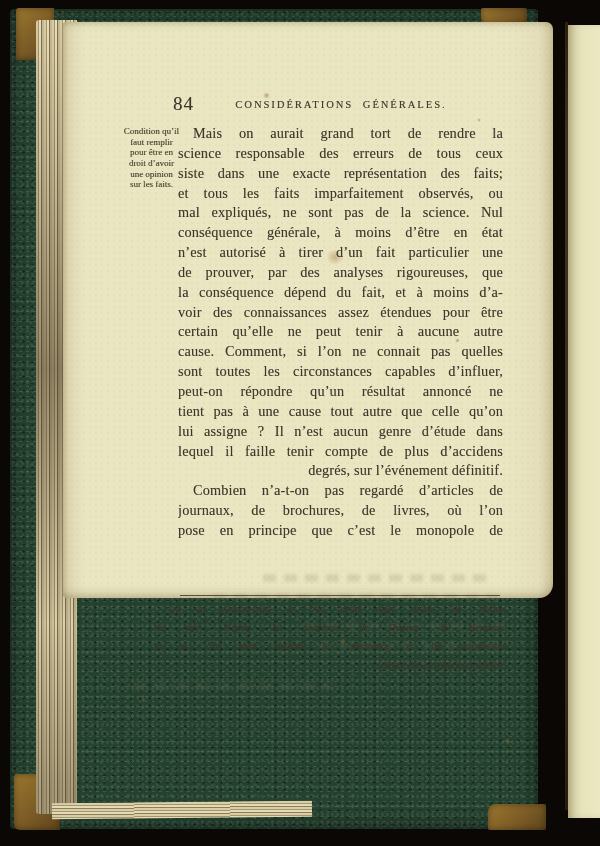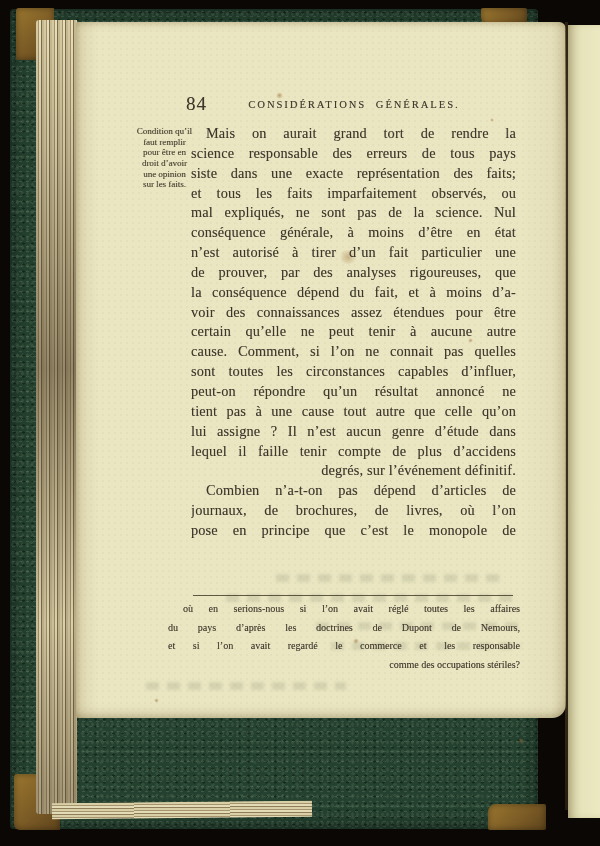--- a/index.html
+++ b/index.html
@@ -35,21 +35,21 @@
       repeating-linear-gradient(90deg,#d6cba3 0 2px,#a3926c 2px 3px,#e6dfba 3px 5px,
         #7e6d4d 5px 6px,#c7b990 6px 8px);
     border-radius:3px 0 0 3px;}
 
   
   .bottom-edges{left:52px;top:802px;width:260px;height:16px;transform:rotate(-.6deg);
     background-image:repeating-linear-gradient(180deg,#d8cfa6 0 2px,#a5946d 2px 3px,
       #e2dbb6 3px 5px,#8e7d58 5px 6px);}
 
   
-  .page{left:76px;top:22px;width:490px;height:696px;
+  .page{left:63px;top:22px;width:490px;height:576px;
     background-color:#eae6c2;
     background-image:
       radial-gradient(rgba(130,115,60,.05) 1px, transparent 1.2px),
       linear-gradient(90deg, rgba(150,125,70,.18) 0, rgba(150,125,70,0) 22px),
       linear-gradient(270deg, rgba(120,95,45,.25) 0, rgba(120,95,45,.05) 14px, rgba(120,95,45,0) 46px);
     background-size:6px 6px,100% 100%,100% 100%;
     border-radius:2px 7px 14px 3px;
     box-shadow:inset 0 6px 9px -6px rgba(120,100,55,.45),
                inset 0 -9px 12px -8px rgba(110,90,50,.5),
                inset 5px 0 9px -5px rgba(120,100,60,.35);}
@@ -128,40 +128,40 @@
       <div class="tline">faut remplir</div>
       <div class="tline">pour être en</div>
       <div class="tline">droit d’avoir</div>
       <div class="tline">une opinion</div>
       <div class="tline">sur les faits.</div>
     </div>
 
   <div class="abs bodytext ink">
     <div class="para">
         <div class="tline jst ind">Mais on aurait grand tort de rendre la</div>
-        <div class="tline jst">science responsable des erreurs de tous pays</div>
+        <div class="tline jst">science responsable des erreurs de tous ceux</div>
         <div class="tline jst">siste dans une exacte représentation des faits;</div>
         <div class="tline jst">et tous les faits imparfaitement observés, ou</div>
         <div class="tline jst">mal expliqués, ne sont pas de la science. Nul</div>
         <div class="tline jst">conséquence générale, à moins d’être en état</div>
         <div class="tline jst">n’est autorisé à tirer d’un fait particulier une</div>
         <div class="tline jst">de prouver, par des analyses rigoureuses, que</div>
         <div class="tline jst">la conséquence dépend du fait, et à moins d’a-</div>
         <div class="tline jst">voir des connaissances assez étendues pour être</div>
         <div class="tline jst">certain qu’elle ne peut tenir à aucune autre</div>
         <div class="tline jst">cause. Comment, si l’on ne connait pas quelles</div>
         <div class="tline jst">sont toutes les circonstances capables d’influer,</div>
         <div class="tline jst">peut-on répondre qu’un résultat annoncé ne</div>
         <div class="tline jst">tient pas à une cause tout autre que celle qu’on</div>
         <div class="tline jst">lui assigne ? Il n’est aucun genre d’étude dans</div>
         <div class="tline jst">lequel il faille tenir compte de plus d’accidens</div>
         <div class="tline">degrés, sur l’événement définitif.</div>
       </div>
     <div class="para">
-        <div class="tline jst ind">Combien n’a-t-on pas dépend d’articles de</div>
+        <div class="tline jst ind">Combien n’a-t-on pas regardé d’articles de</div>
         <div class="tline jst">journaux, de brochures, de livres, où l’on</div>
         <div class="tline jst">pose en principe que c’est le monopole de</div>
       </div>
   </div>
 
   <div class="abs fnrule"></div>
   <div class="abs fnote ink">
       <div class="tline jst ind">où en serions-nous si l’on avait réglé toutes les affaires</div>
       <div class="tline jst">du pays d’après les doctrines de Dupont de Nemours,</div>
       <div class="tline jst">et si l’on avait regardé le commerce et les responsable</div>

